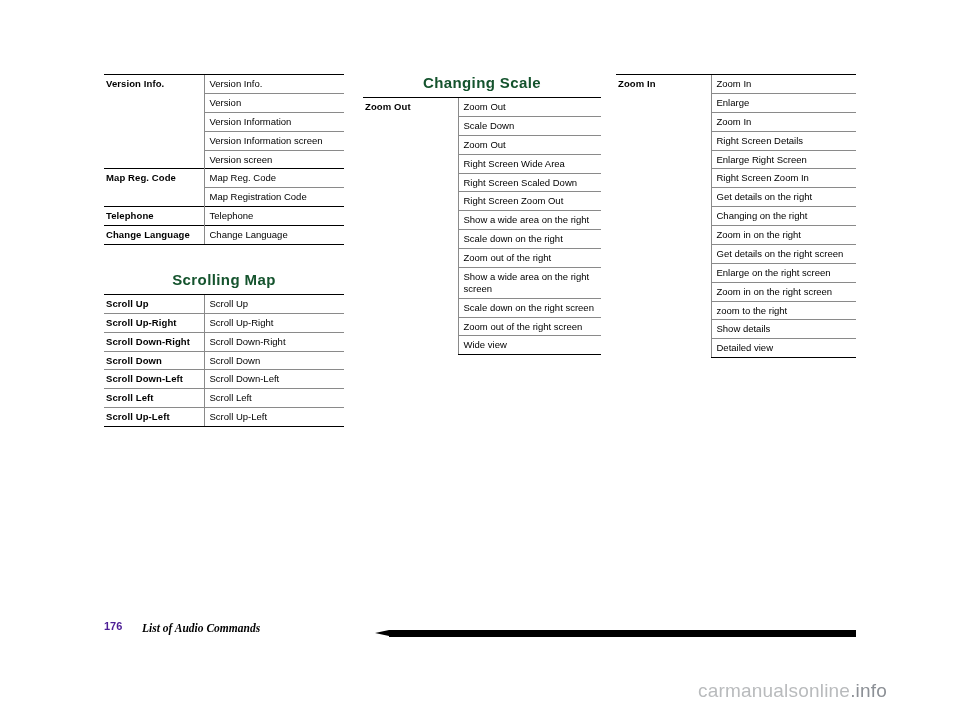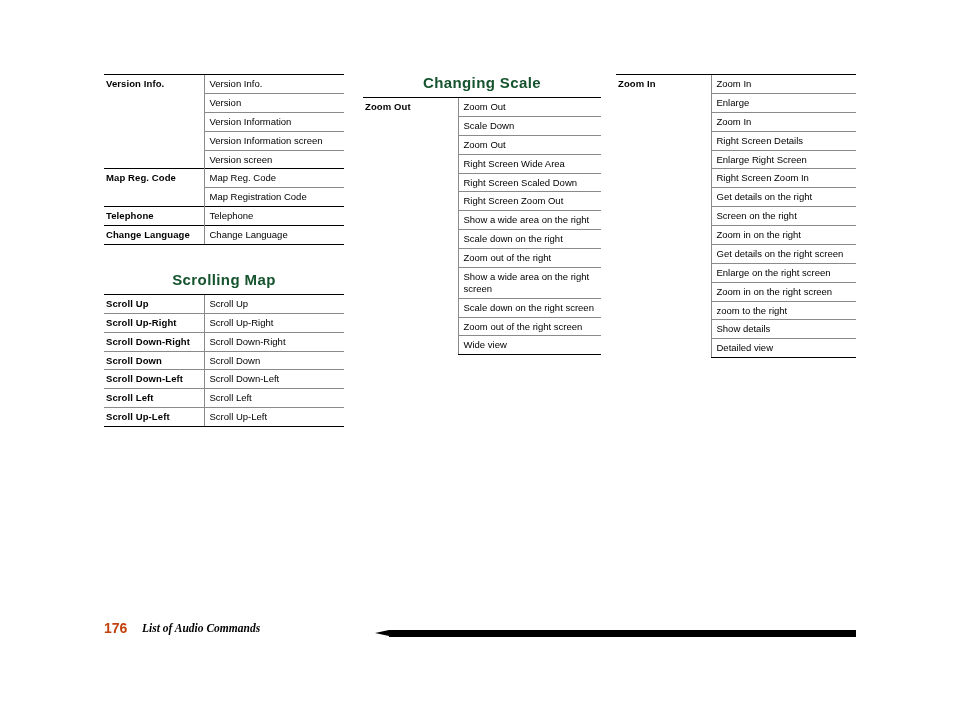--- a/index.html
+++ b/index.html
@@ -72,23 +72,23 @@
   .footer {
     position: absolute;
     left: 104px;
     top: 620px;
     width: 752px;
     height: 22px;
   }
   .footer-page {
     position: absolute;
     left: 0; top: 0;
-    font-size: 14px;
+    font-size: 11px;
     font-weight: bold;
-    color: #c2410c;
+    color: #4c1d95;
   }
   .footer-title {
     position: absolute;
     left: 38px; top: 2px;
     font-size: 11.5px;
     font-weight: bold;
     font-style: italic;
     color: #000;
     font-family: "Liberation Serif", serif;
   }
@@ -292,21 +292,21 @@
         <tr class="rule-thin">
             <td class="vline">Enlarge Right Screen</td>
           </tr>
         <tr class="rule-thin">
             <td class="vline">Right Screen Zoom In</td>
           </tr>
         <tr class="rule-thin">
             <td class="vline">Get details on the right</td>
           </tr>
         <tr class="rule-thin">
-            <td class="vline">Screen on the right</td>
+            <td class="vline">Changing on the right</td>
           </tr>
         <tr class="rule-thin">
             <td class="vline">Zoom in on the right</td>
           </tr>
         <tr class="rule-thin">
             <td class="vline">Get details on the right screen</td>
           </tr>
         <tr class="rule-thin">
             <td class="vline">Enlarge on the right screen</td>
           </tr>
@@ -325,14 +325,15 @@
       </tbody>
     </table>
   </div>
 
   <div class="footer">
     <div class="footer-page">176</div>
     <div class="footer-title">List of Audio Commands</div>
     <div class="footer-bar"></div>
   </div>
 
+  <div class="watermark"><span>carmanualsonline</span><span class="info">.info</span></div>
 
 </div>
 
 </body></html>

